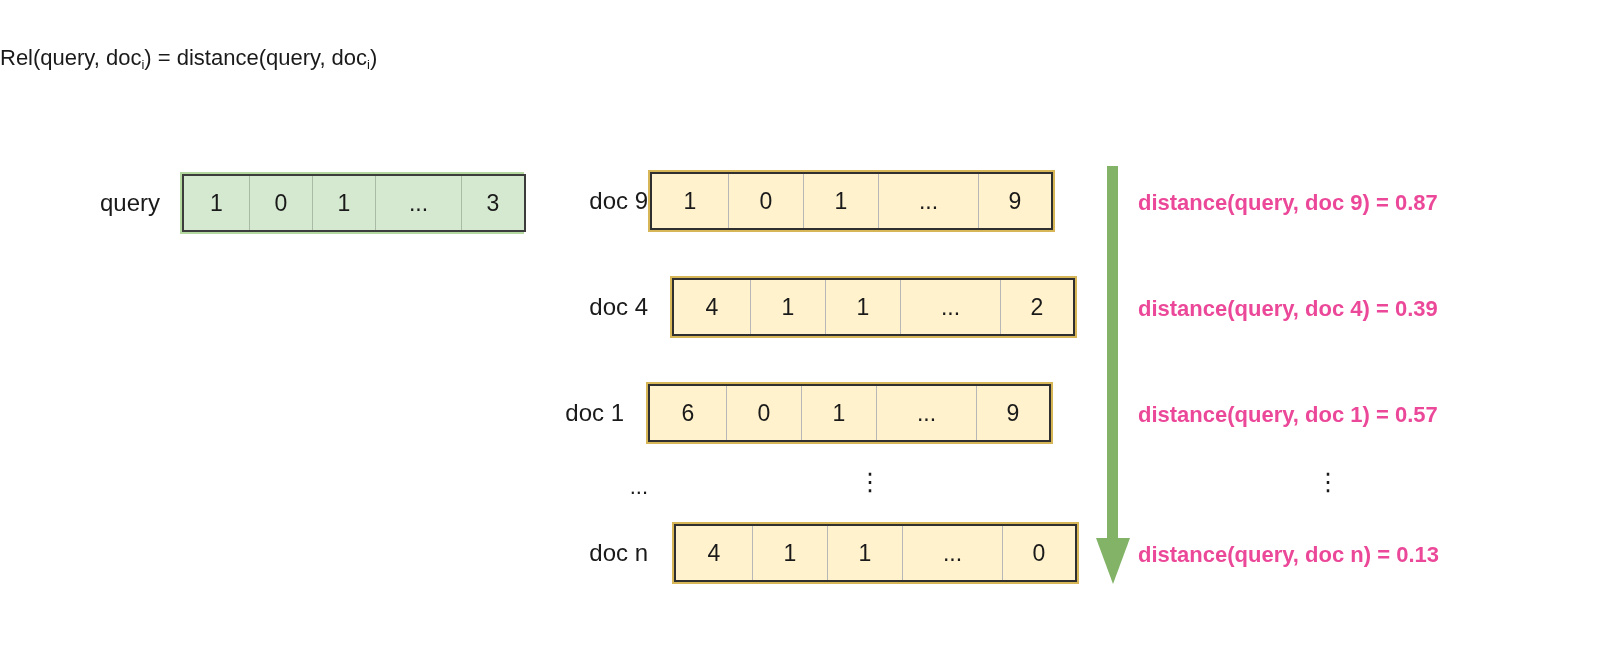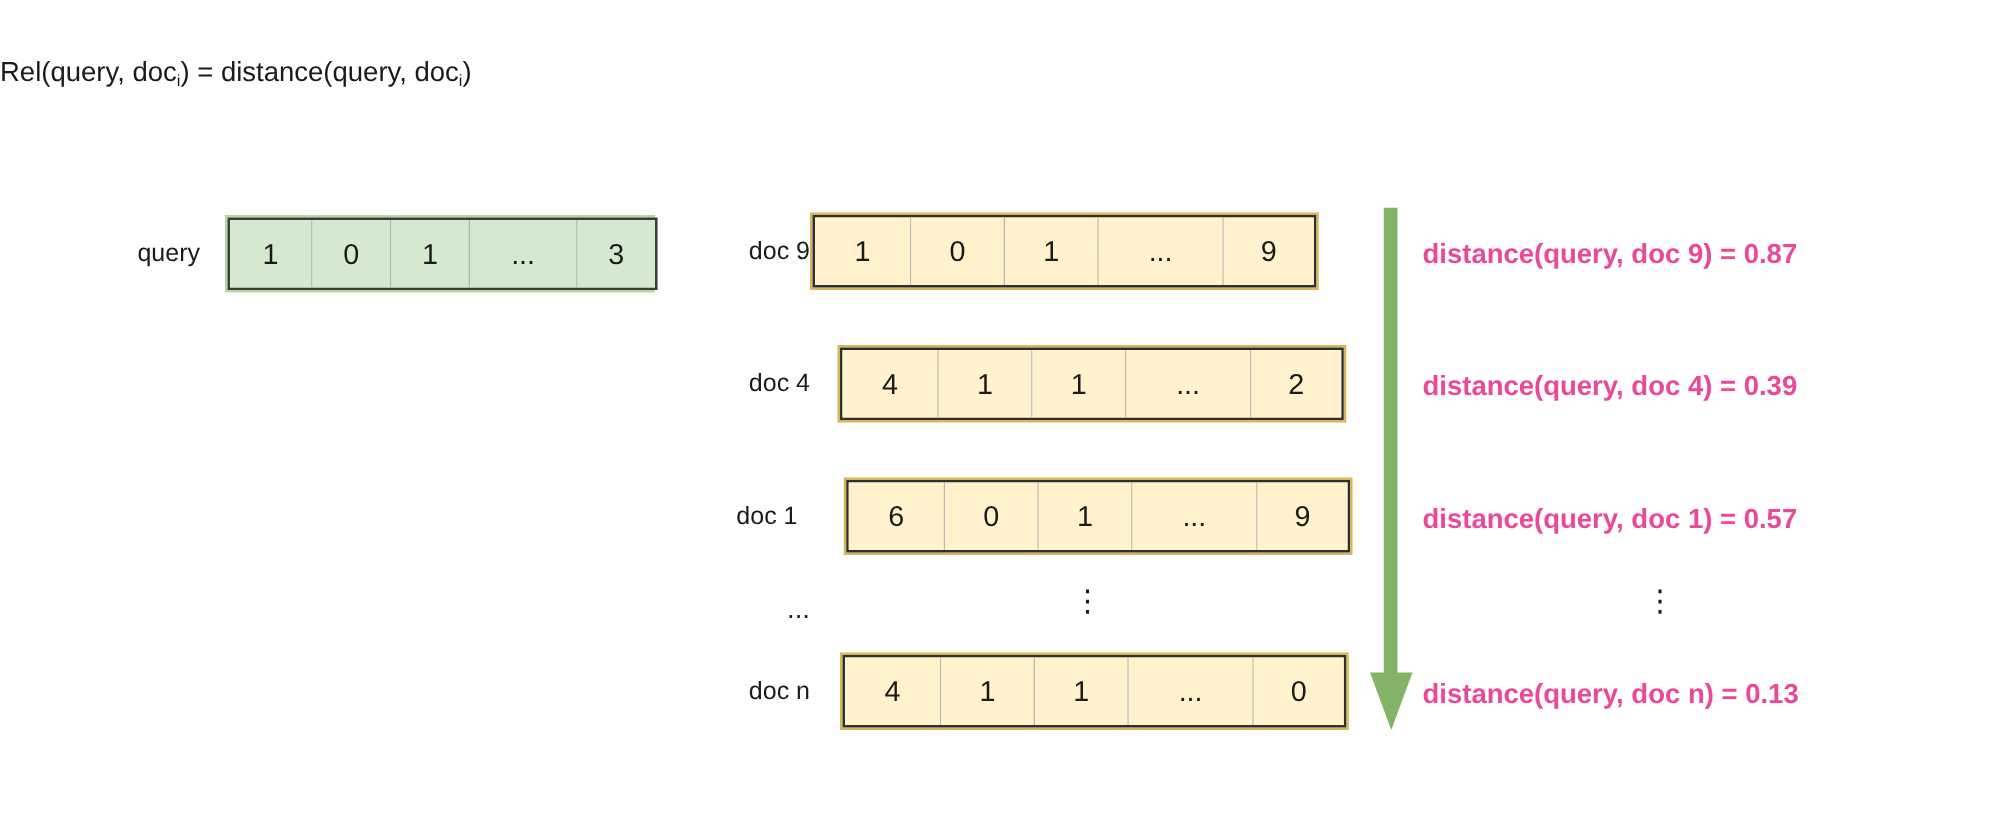--- a/index.html
+++ b/index.html
@@ -34,21 +34,21 @@
     top: 4px;
   }
 
   
   .vector-row {
     position: absolute;
     display: flex;
     align-items: center;
   }
   .row-label {
-    font-size: 20px;
+    font-size: 24px;
     color: #1a1a1a;
     text-align: right;
     white-space: nowrap;
   }
 
   .vector-box {
     display: flex;
     box-sizing: border-box;
     height: 62px;
   }
@@ -165,21 +165,21 @@
     <div class="inner">
       <div class="cell" style="width:77px;">4</div>
       <div class="cell" style="width:75px;">1</div>
       <div class="cell" style="width:75px;">1</div>
       <div class="cell" style="width:100px;">...</div>
       <div class="cell" style="width:72px;">2</div>
     </div>
   </div>
 </div>
 
-<div class="vector-row" style="left:538px; top:382px;gap:15px;">
+<div class="vector-row" style="left:524px; top:382px;">
   <div class="row-label" style="width:100px; margin-right:22px;">doc 1</div>
   <div class="vector-box box-yellow" style="width:407px;">
     <div class="inner">
       <div class="cell" style="width:77px;">6</div>
       <div class="cell" style="width:75px;">0</div>
       <div class="cell" style="width:75px;">1</div>
       <div class="cell" style="width:100px;">...</div>
       <div class="cell" style="width:72px;">9</div>
     </div>
   </div>

